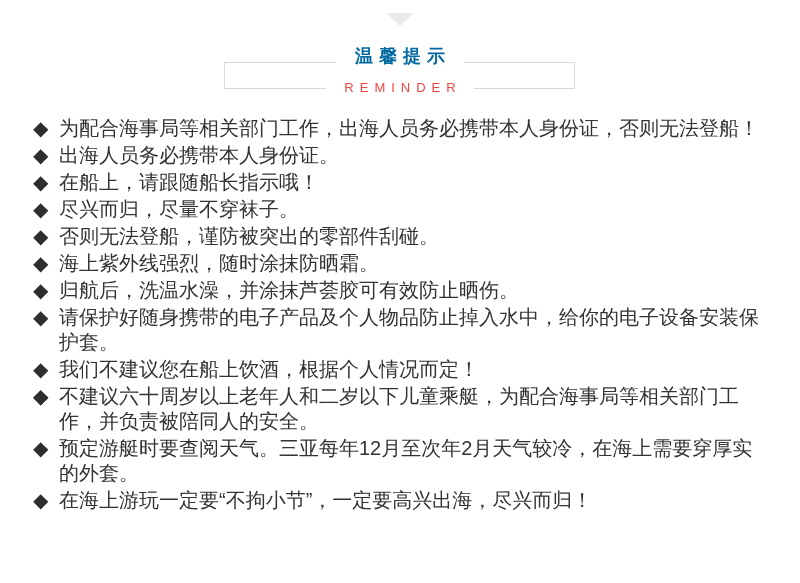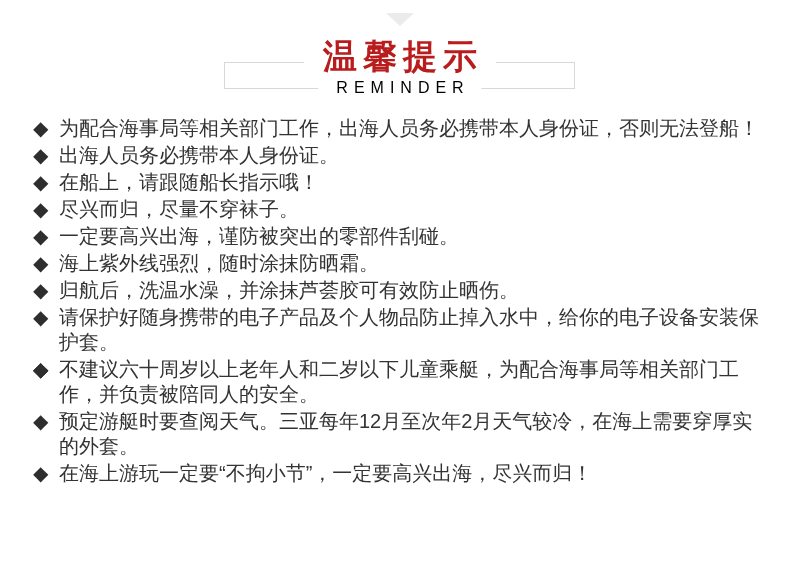--- a/index.html
+++ b/index.html
@@ -36,38 +36,38 @@
     border: 1px solid #d8d8d8;
     box-sizing: border-box;
   }
   .header-title {
     position: absolute;
     top: 43px;
     left: 50%;
     transform: translateX(-50%);
     background: #ffffff;
     padding: 0 13px;
-    font-size: 34px;
+    font-size: 18px;
     line-height: 26px;
     font-weight: bold;
-    color: #b91c1c;
+    color: #0369a1;
     letter-spacing: 6px;
     text-indent: 6px;
     white-space: nowrap;
   }
   .header-subtitle {
     position: absolute;
     top: 82px;
     left: 50%;
     transform: translateX(-50%);
     background: #ffffff;
     padding: 0 12px;
-    font-size: 16px;
+    font-size: 13px;
     line-height: 12px;
-    color: #000000;
+    color: #ef4444;
     letter-spacing: 6px;
     text-indent: 6px;
     white-space: nowrap;
   }
   
   .reminder-list {
     position: absolute;
     left: 33px;
     top: 116px;
     width: 734px;
@@ -117,36 +117,37 @@
     <li>
       <span class="bullet">◆</span>
       <span>在船上，请跟随船长指示哦！</span>
     </li>
     <li>
       <span class="bullet">◆</span>
       <span>尽兴而归，尽量不穿袜子。</span>
     </li>
     <li>
       <span class="bullet">◆</span>
-      <span>一定要高兴出海，谨防被突出的零部件刮碰。</span>
+      <span>否则无法登船，谨防被突出的零部件刮碰。</span>
     </li>
     <li>
       <span class="bullet">◆</span>
       <span>海上紫外线强烈，随时涂抹防晒霜。</span>
     </li>
     <li>
       <span class="bullet">◆</span>
       <span>归航后，洗温水澡，并涂抹芦荟胶可有效防止晒伤。</span>
     </li>
     <li>
       <span class="bullet">◆</span>
       <span>请保护好随身携带的电子产品及个人物品防止掉入水中，给你的电子设备安装保护套。</span>
     </li>
     <li>
       <span class="bullet">◆</span>
+      <span>我们不建议您在船上饮酒，根据个人情况而定！</span>
     </li>
     <li>
       <span class="bullet">◆</span>
     </li>
     <li>
       <span class="bullet">◆</span>
       <span>不建议六十周岁以上老年人和二岁以下儿童乘艇，为配合海事局等相关部门工作，并负责被陪同人的安全。</span>
     </li>
     <li>
       <span class="bullet">◆</span>

